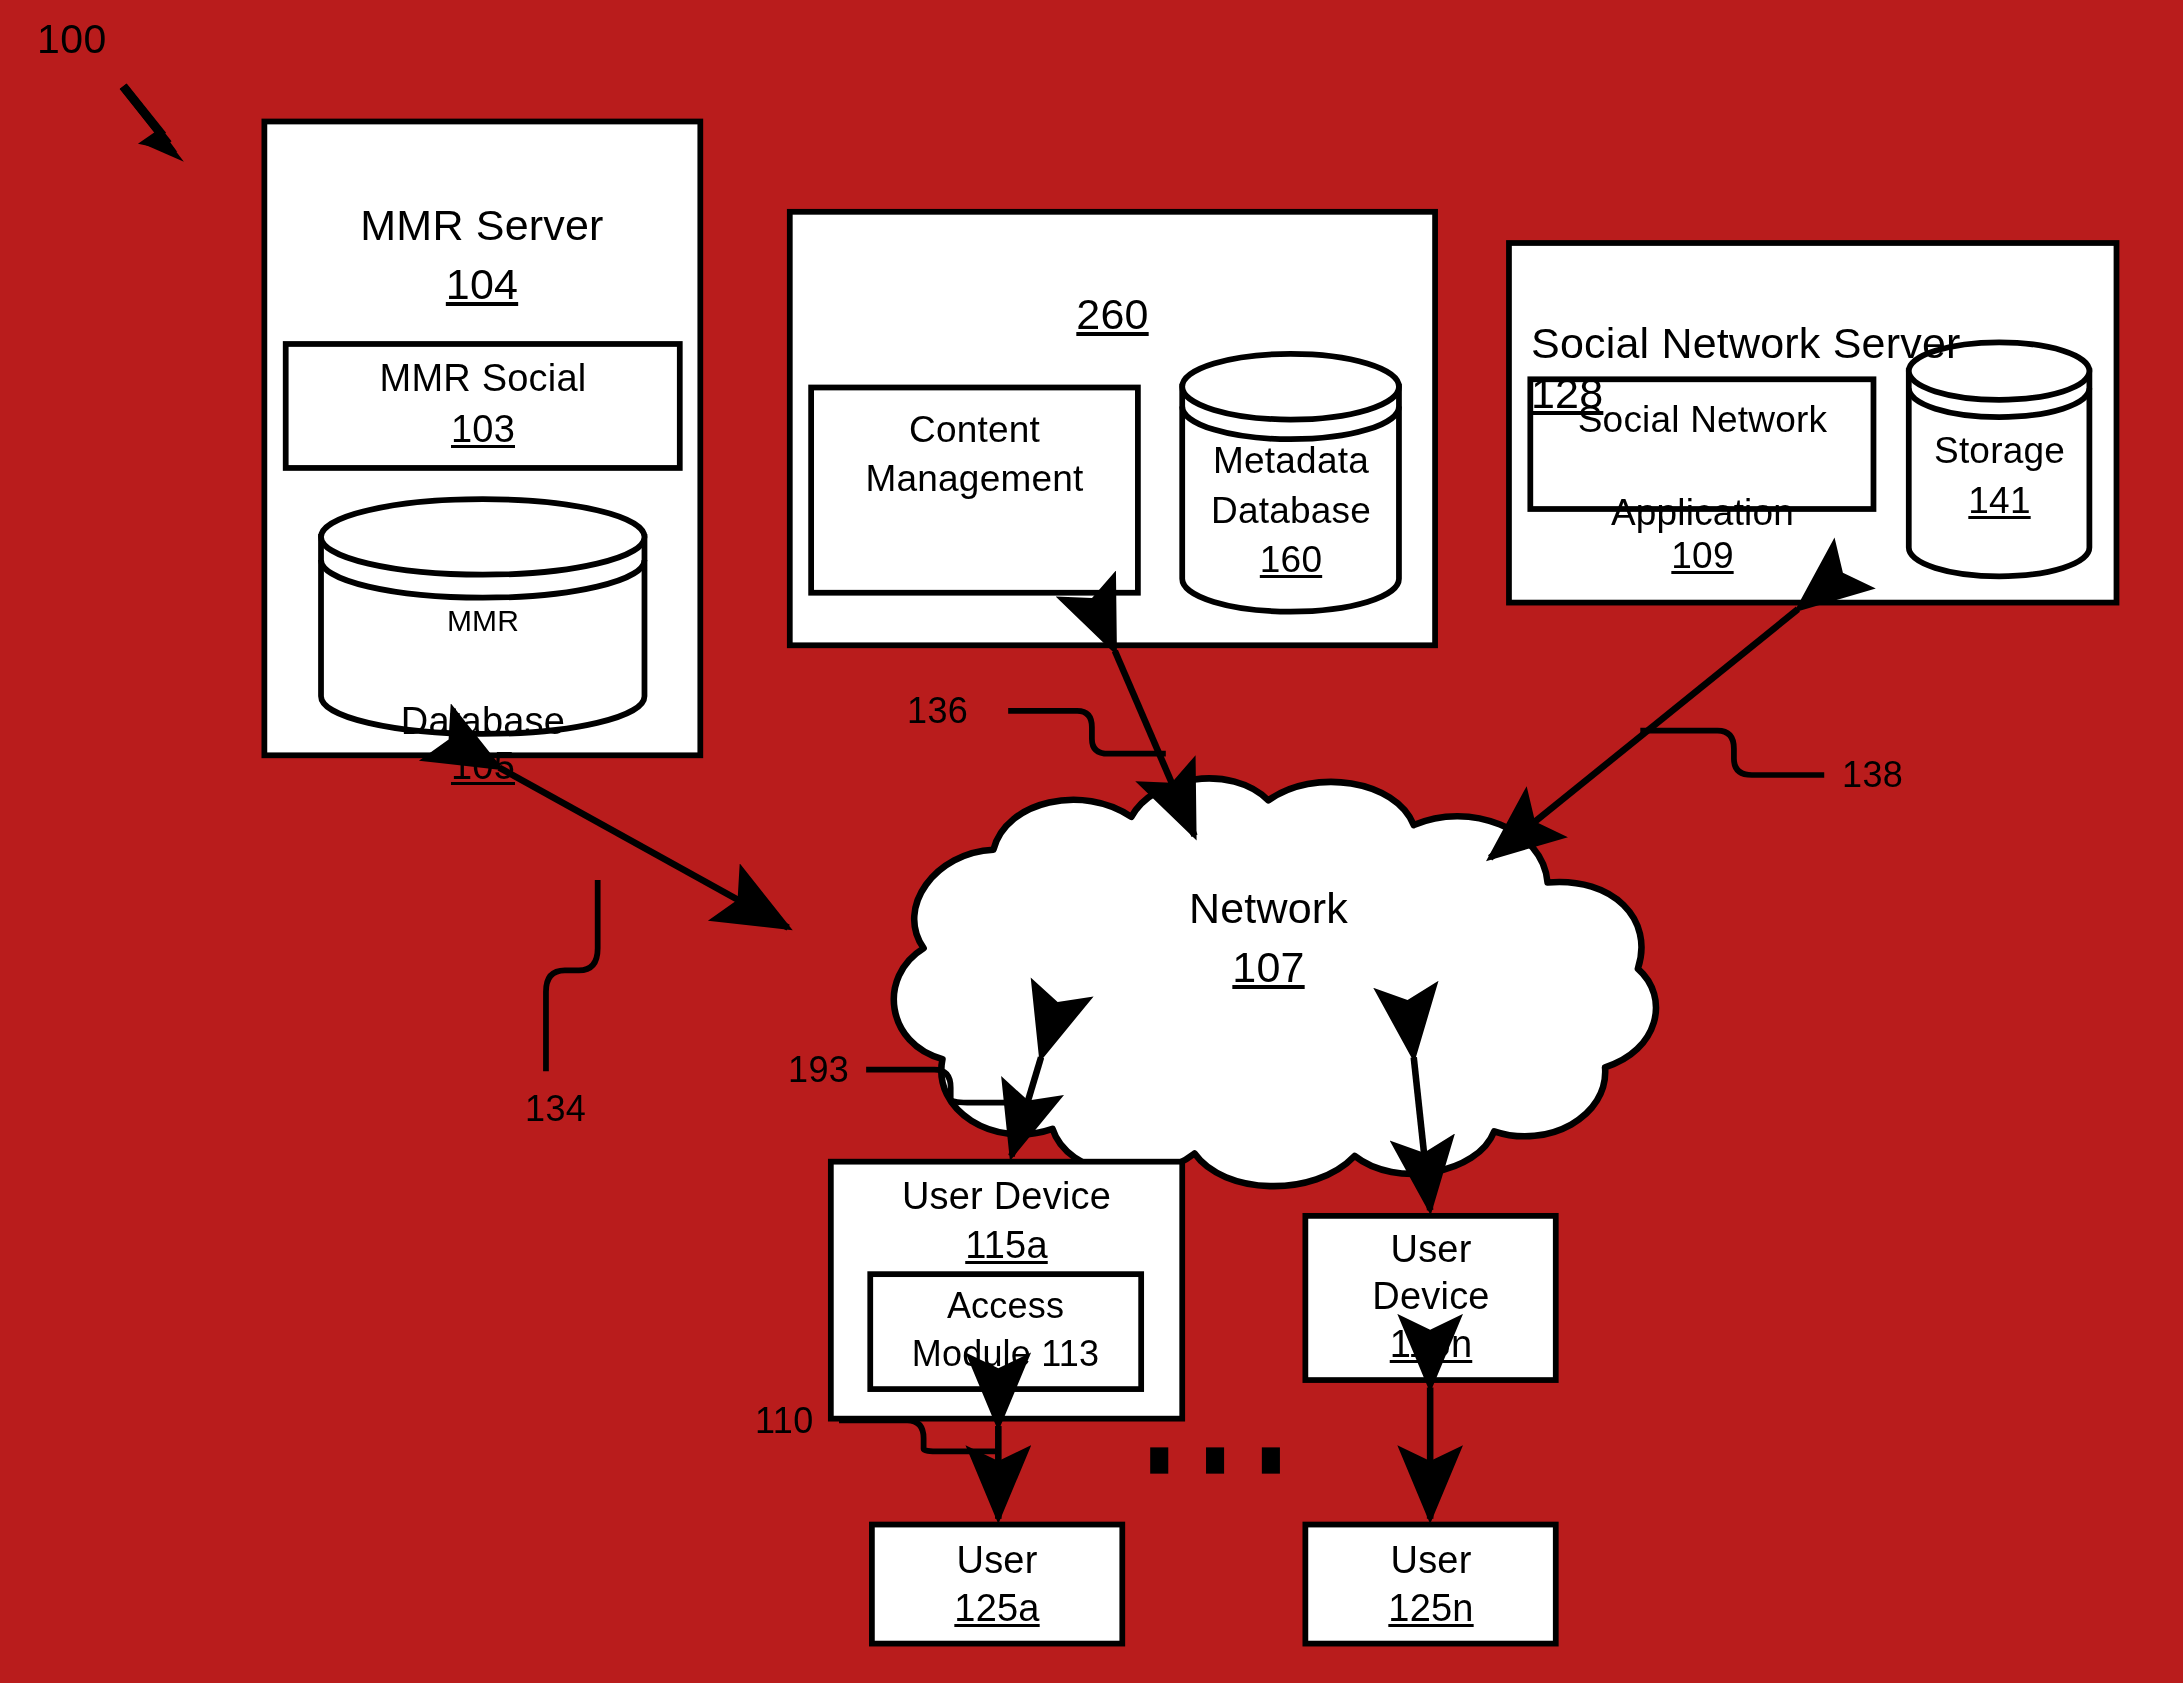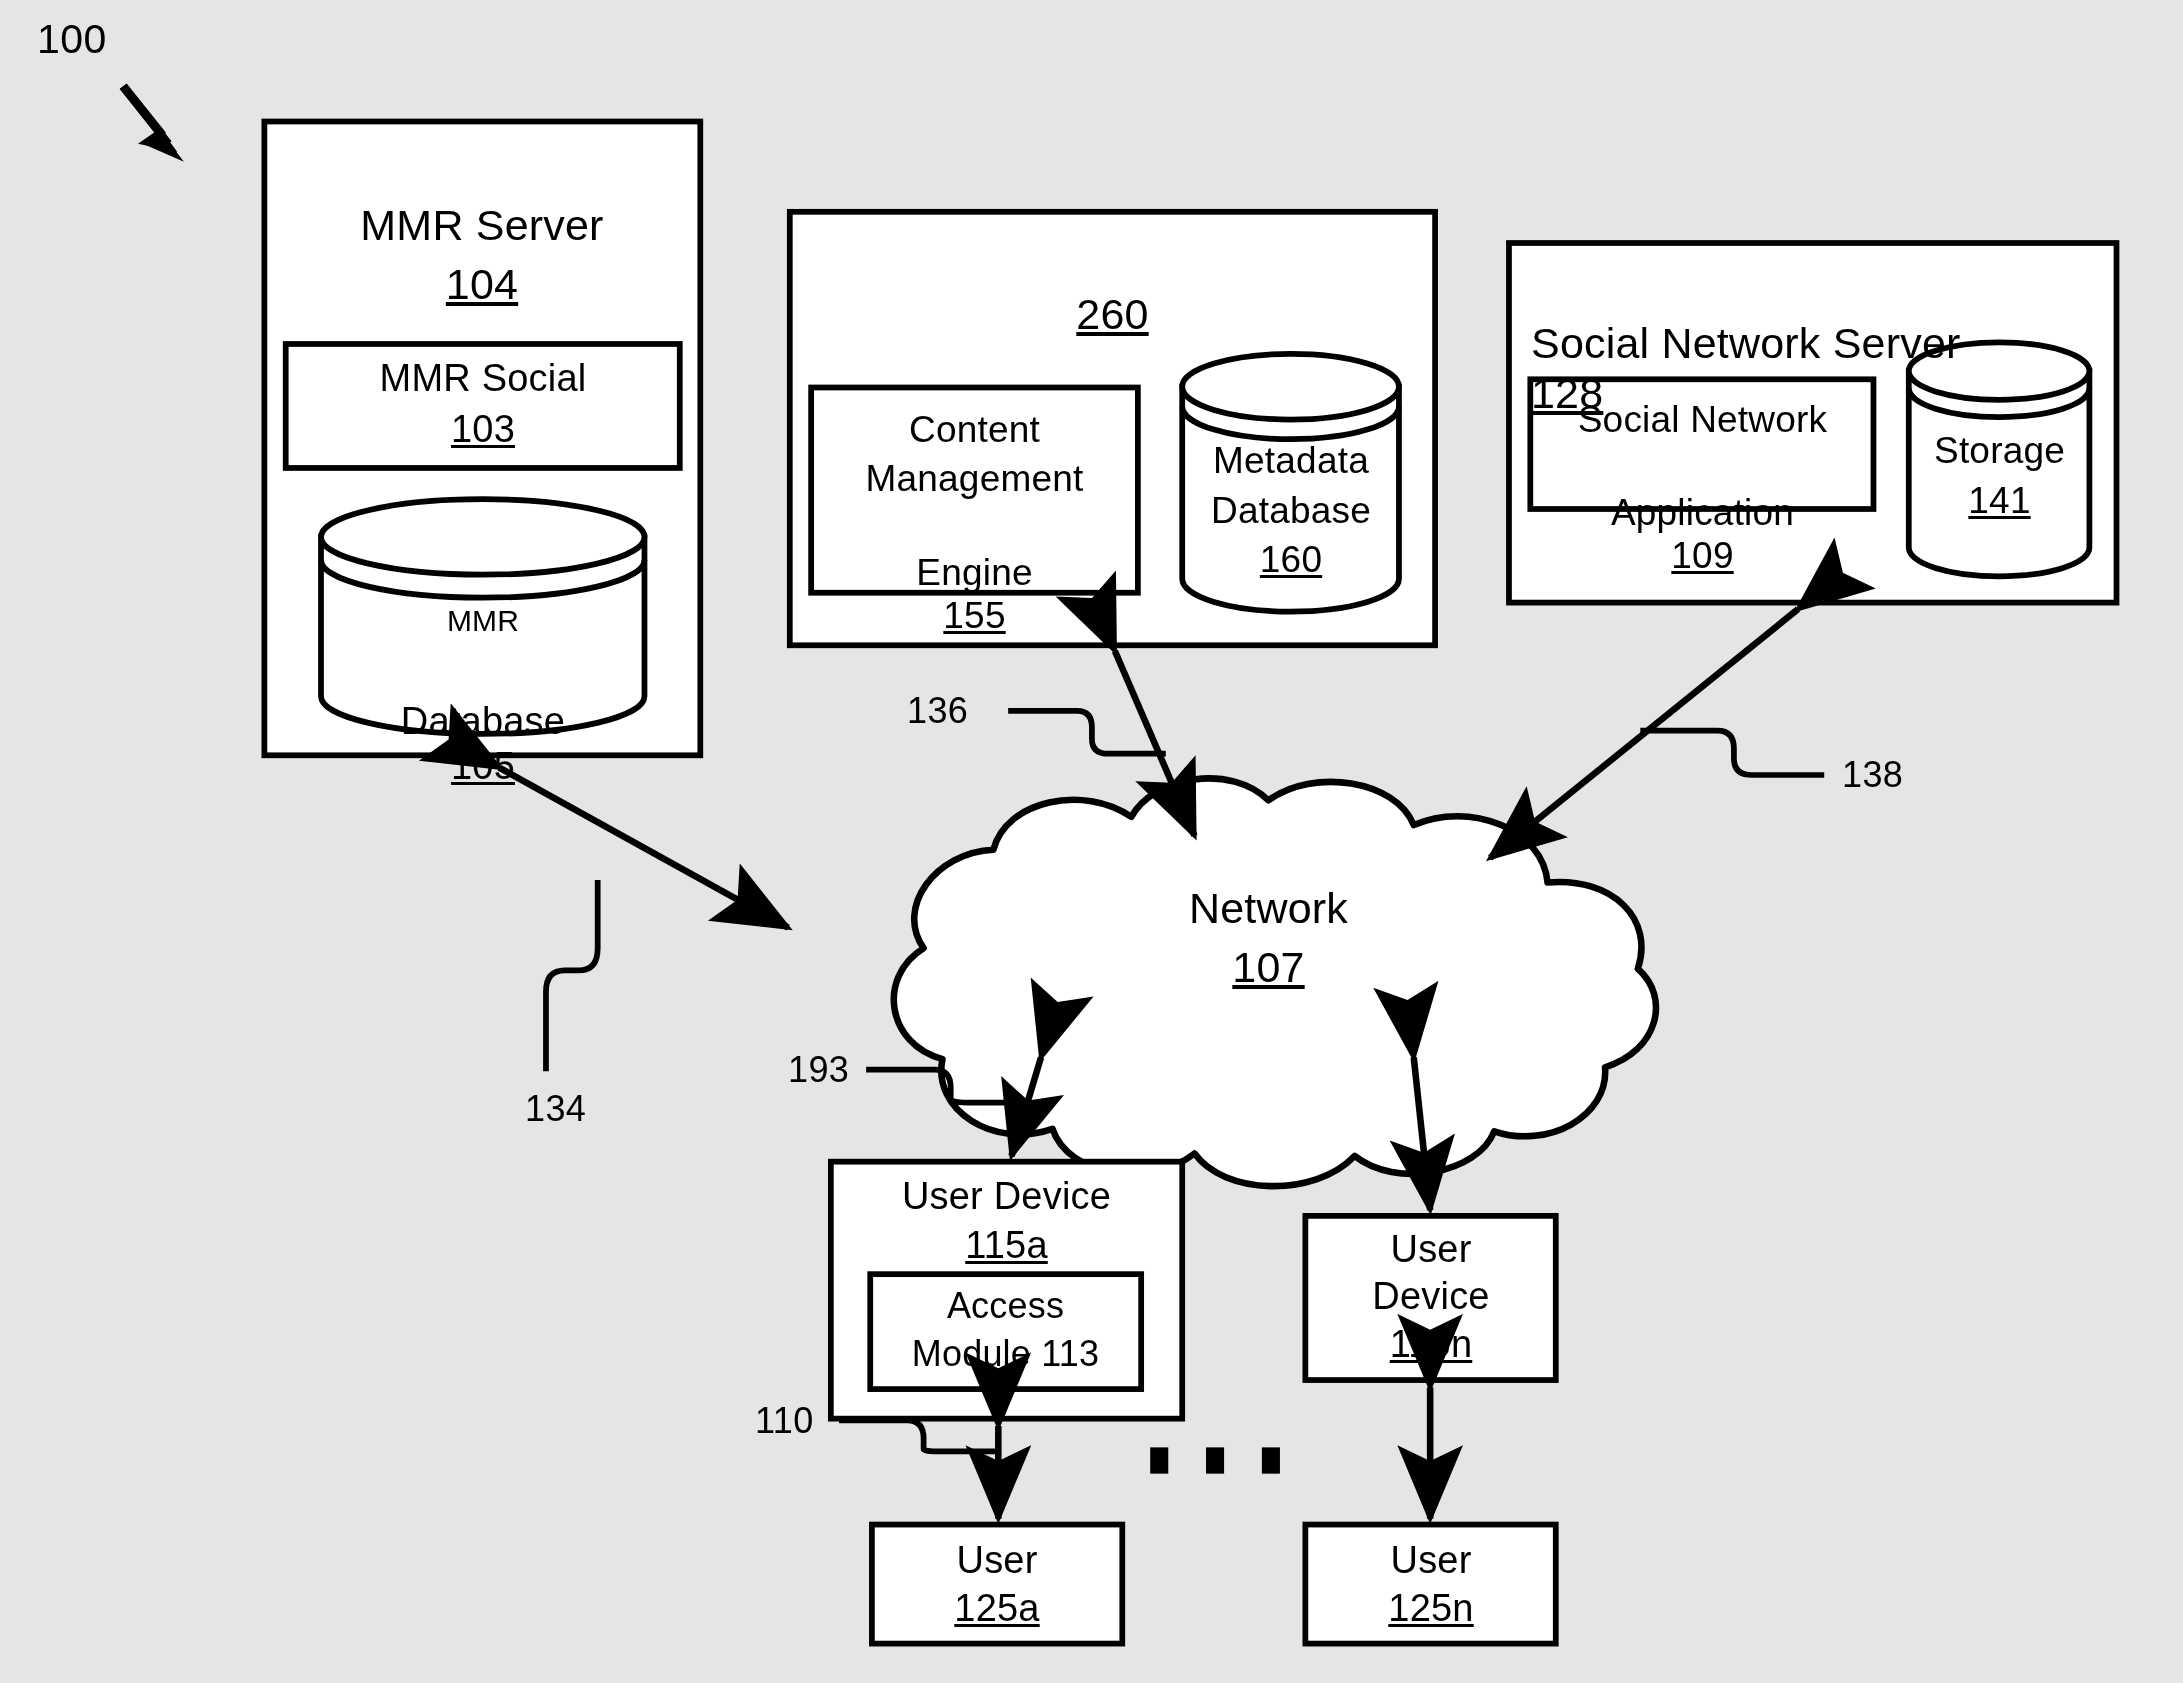--- a/index.html
+++ b/index.html
@@ -9,21 +9,21 @@
     background: #ffffff;
   }
   body {
     font-family: "Liberation Sans", sans-serif;
     color: #000000;
   }
   #stage {
     position: relative;
     width: 2183px;
     height: 1683px;
-    background: #e5e5e5;
+    background: #b91c1c;
     overflow: hidden;
   }
   #stage svg.layer {
     position: absolute;
     left: 0;
     top: 0;
     width: 2183px;
     height: 1683px;
   }
   .lbl {
@@ -187,24 +187,20 @@
   <div class="lbl" style="left:321px; top:603px; width:324px; font-size:30px;">MMR</div>
   <div class="lbl" style="left:321px; top:654px; width:324px; font-size:38px;">
     <span>Database</span>
     <span class="u">105</span>
   </div>
 
   <div class="lbl u" style="left:790px; top:289px; width:645px; font-size:43px;">260</div>
 
   <div class="lbl" style="left:811px; top:408px; width:327px; font-size:37px;">Content</div>
   <div class="lbl" style="left:811px; top:457px; width:327px; font-size:37px;">Management</div>
-  <div class="lbl" style="left:811px; top:507px; width:327px; font-size:37px;">
-    <span>Engine</span>
-    <span class="u">155</span>
-  </div>
 
   <div class="lbl" style="left:1173px; top:439px; width:236px; font-size:37px;">Metadata</div>
   <div class="lbl" style="left:1173px; top:489px; width:236px; font-size:37px;">Database</div>
   <div class="lbl u" style="left:1173px; top:538px; width:236px; font-size:37px;">160</div>
 
   <div class="lbl" style="left:1531px; top:267px; width:567px; font-size:43px; text-align:left;">
     <span>Social Network Server</span>
     <span class="u">128</span>
   </div>
 

